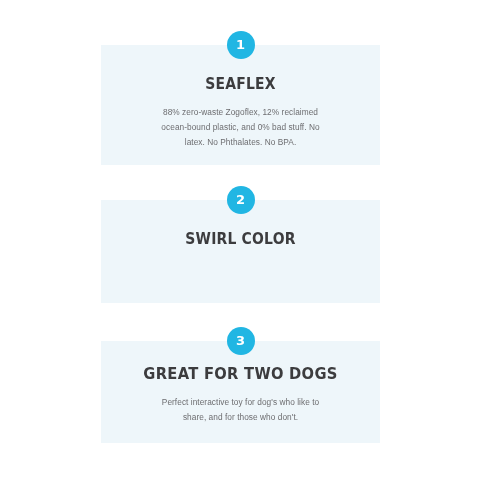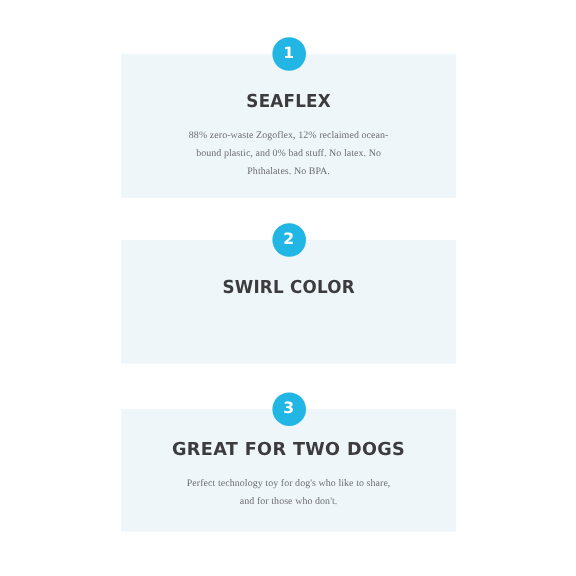--- a/index.html
+++ b/index.html
@@ -82,21 +82,21 @@
     transform: scaleX(0.93);
   }
 
   .card-3 .feature-title {
     font-size: 15px;
     letter-spacing: 0.3px;
     transform: scaleX(0.98);
   }
 
   .feature-desc {
-    font-family: Liberation Serif, serif;
+    font-family: Liberation Sans, sans-serif;
     font-size: 8.3px;
     color: #6d6d70;
     line-height: 1.85;
     margin: 12px auto;
     width: 180px;
     letter-spacing: 0.05px;
   }
 </style>
 </head>
 <body>
@@ -111,17 +111,17 @@
     </div>
 
     <div class="feature-card card-2">
       <div class="badge">2</div>
       <h2 class="feature-title">SWIRL COLOR</h2>
     </div>
 
     <div class="feature-card card-3">
       <div class="badge">3</div>
       <h2 class="feature-title">GREAT FOR TWO DOGS</h2>
-      <p class="feature-desc">Perfect technology toy for dog's who like to share, and for those who don't.</p>
+      <p class="feature-desc">Perfect interactive toy for dog's who like to share, and for those who don't.</p>
     </div>
 
   </div>
 </div>
 
 </body></html>

